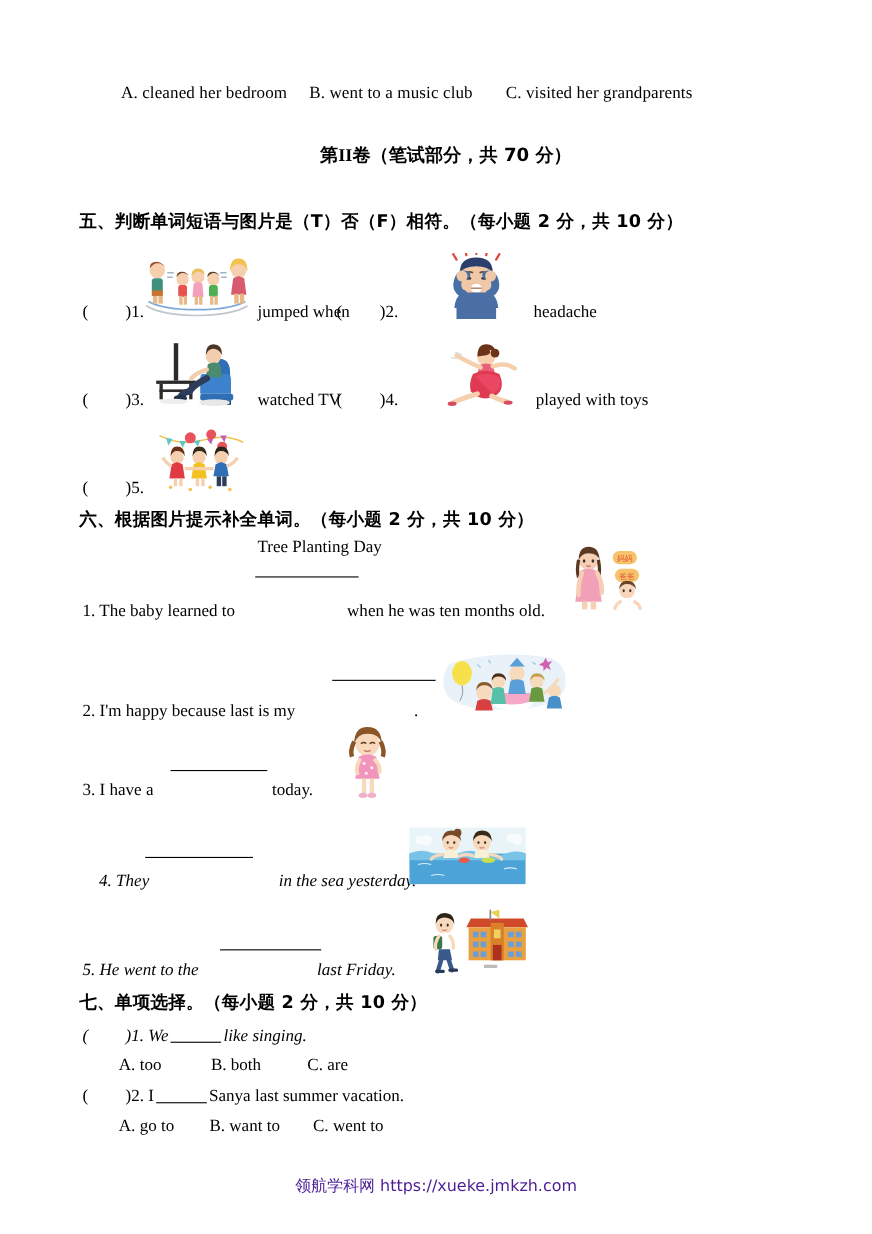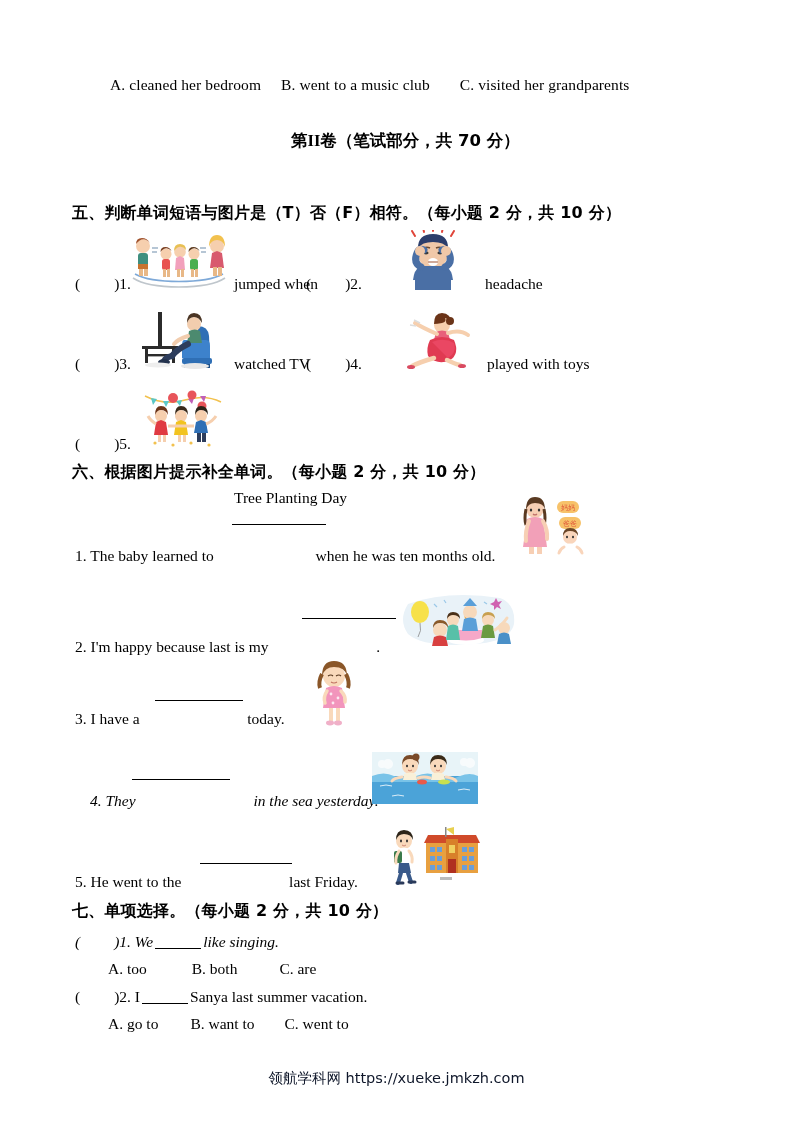--- a/index.html
+++ b/index.html
@@ -79,21 +79,21 @@
   }
 
   
   .footer {
     position: absolute;
     left: 0;
     top: 1069px;
     width: 793px;
     text-align: center;
     font-size: 14.5px;
-    color: #0f172a;
+    color: #4c1d95;
     font-family: "DejaVu Sans", "Liberation Sans", sans-serif;
   }
 
   
   .ill {
     position: absolute;
     overflow: hidden;
   }
   .ill svg { display: block; }
 </style>
@@ -103,21 +103,21 @@
 <div class="page">
 
   <div class="row opts-line" style="left:110px; top:76px;">
     <span>A. cleaned her bedroom</span><span class="gap-md"></span><span>B. went to a music club</span><span class="gap-lg"></span><span>C. visited her grandparents</span>
   </div>
 
   <div class="row part-title" style="left:291px; top:130px;">
     <span>第</span><span class="roman">II</span><span>卷（笔试部分，共 70 分）</span>
   </div>
 
-  <div class="row sec-head" style="left:72px; top:191px;margin-top:12px;">五、判断单词短语与图片是（T）否（F）相符。（每小题 2 分，共 10 分）</div>
+  <div class="row sec-head" style="left:72px; top:191px;">五、判断单词短语与图片是（T）否（F）相符。（每小题 2 分，共 10 分）</div>
 
   <div class="row qtext" style="left:75px; top:275px;">
     <span class="paren">(</span><span class="brackets"></span><span>)</span><span>1.</span>
   </div>
   <div class="ill" style="left:121px; top:232px; width:116px; height:56px;">
     <svg width="116" height="56" viewBox="0 0 116 56">
       <path d="M12 46 C 30 58, 86 58, 104 46" fill="none" stroke="#bfc6cc" stroke-width="1.6"></path>
       <path d="M14 42 C 32 52, 84 52, 102 42" fill="none" stroke="#7ea9d8" stroke-width="1.6"></path>
 
       <circle cx="22" cy="14" r="7" fill="#f6cfae"></circle>
@@ -428,21 +428,21 @@
         <circle cx="92" cy="10" r="4"></circle>
           <circle cx="98" cy="11" r="5"></circle>
       </g>
       <g stroke="#ffffff" stroke-width="1" fill="none" opacity="0.8">
         <path d="M8 34 q6 -2 12 0 M86 38 q6 -2 12 0 M20 44 q6 -2 12 0"></path>
       </g>
     </svg>
   </div>
 
   <div class="blank-line" style="left:200px; top:863px; width:92px;"></div>
-  <div class="row qtext" style="left:75px; top:873px;">
+  <div class="row qtext" style="left:75px; top:873px;font-style:italic;">
     <span>5.</span>
     <span>He went to the</span>
     <span style="display:inline-block;width:100px;"></span>
     <span>last Friday.</span>
   </div>
   <div class="ill" style="left:388px; top:825px; width:98px; height:62px;">
     <svg width="98" height="62" viewBox="0 0 98 62">
 
       <circle cx="16" cy="16" r="8" fill="#f9d9bb"></circle>
       <path d="M8 15 q0 -10 8 -10 q9 0 9 10 q-2 -6 -9 -6 q-6 0 -8 6z" fill="#2d2418"></path>

